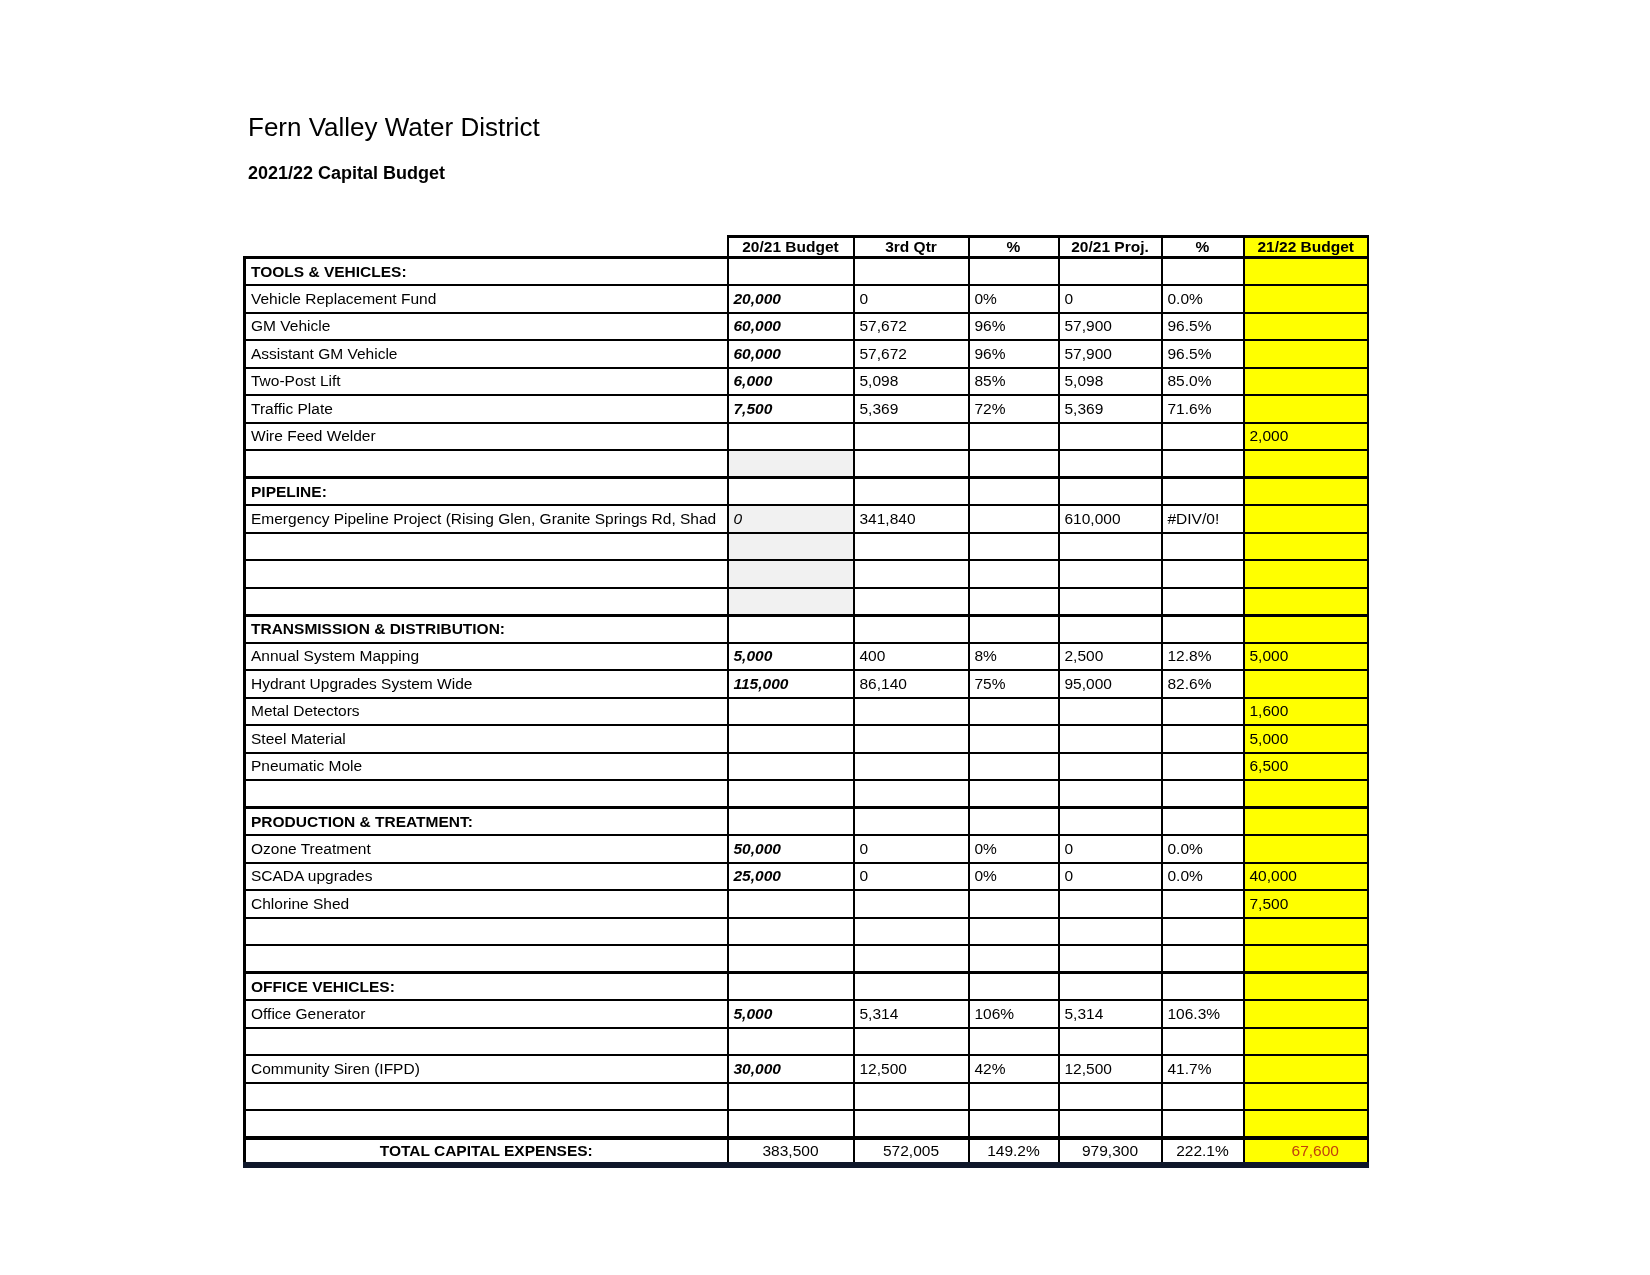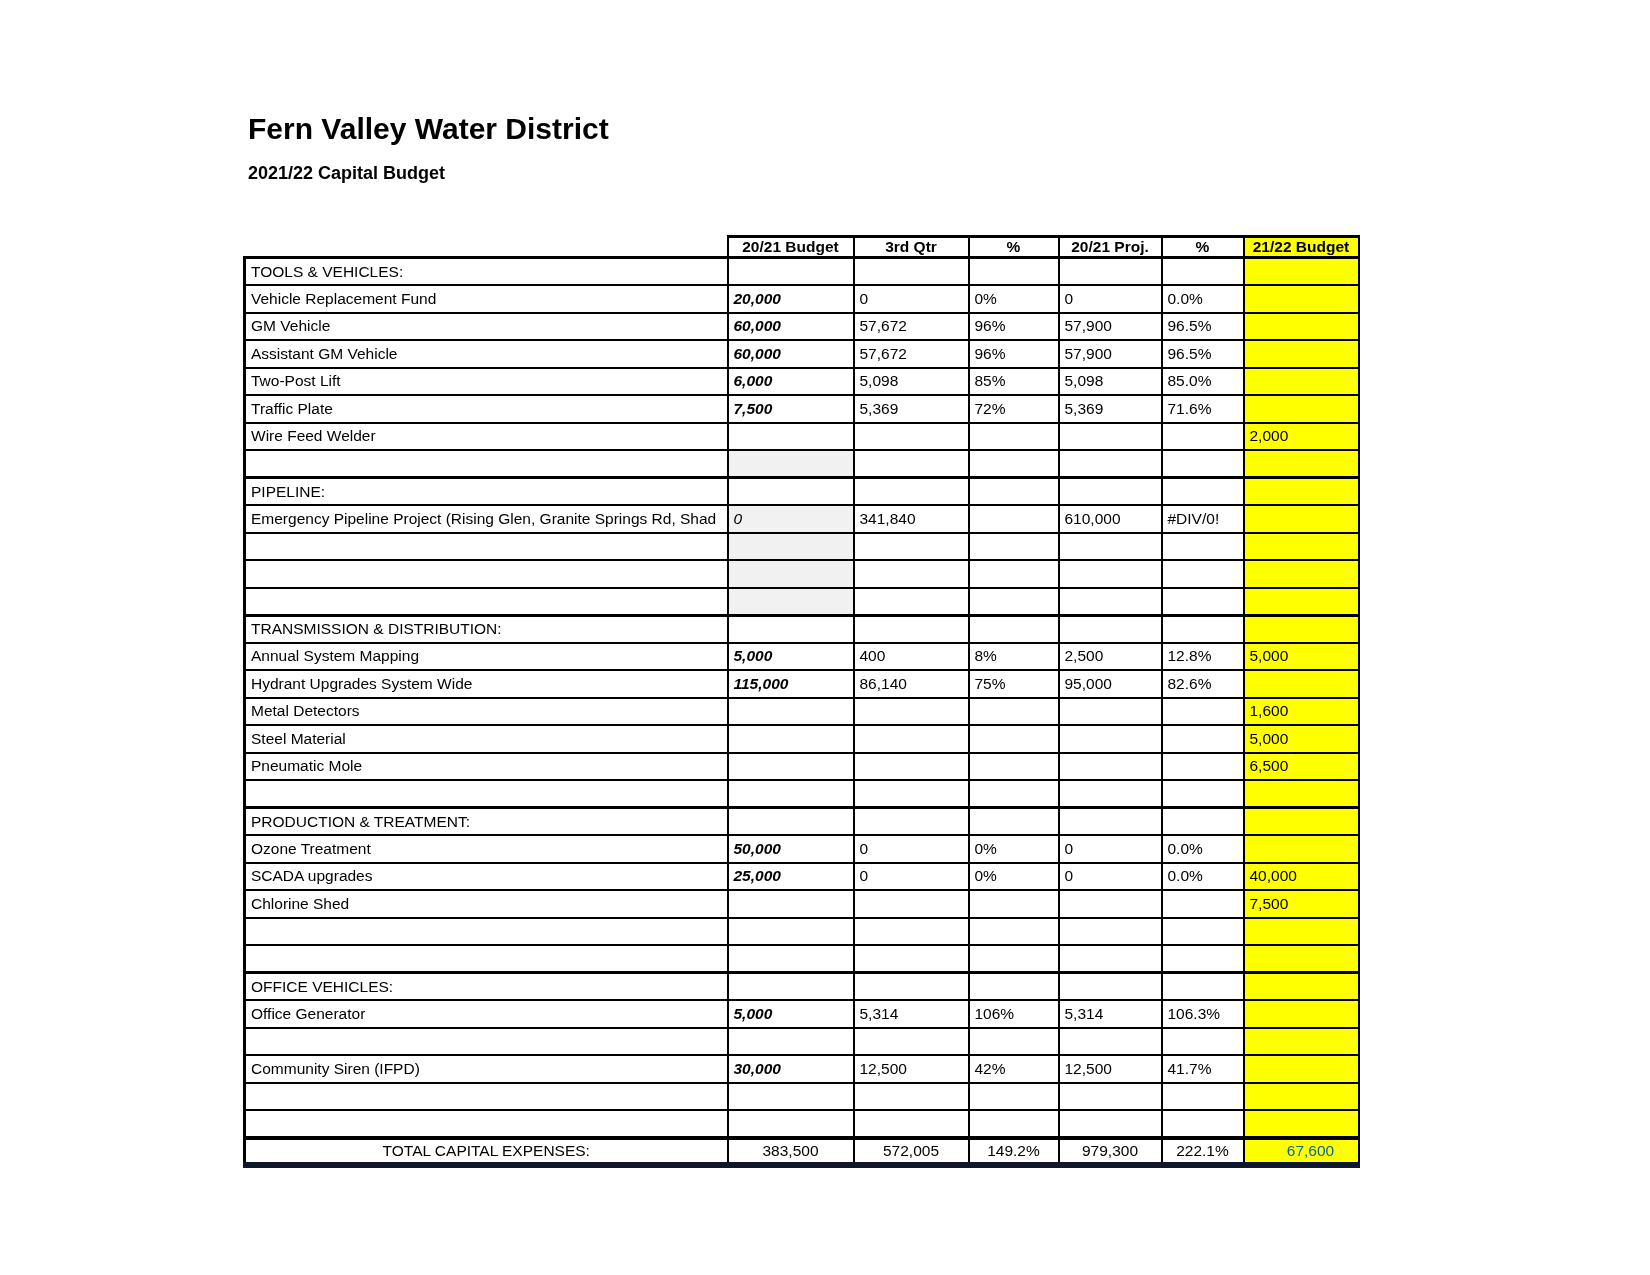--- a/index.html
+++ b/index.html
@@ -13,22 +13,22 @@
     position: relative;
     width: 1650px;
     height: 1275px;
     background: #ffffff;
     overflow: hidden;
   }
   .page-title {
     position: absolute;
     left: 248px;
     top: 112px;
-    font-size: 30px;
-    font-weight: bold;
+    font-size: 26px;
+    font-weight: normal;
     letter-spacing: 0px;
   }
   .page-subtitle {
     position: absolute;
     left: 248px;
     top: 163px;
     font-size: 18px;
     font-weight: bold;
   }
   table.budget {
@@ -54,34 +54,34 @@
     border-top: 3px solid #000000;
     border-bottom: 3px solid #000000;
     font-weight: bold;
     text-align: center;
   }
   table.budget thead th.hdr-label {
     border: none;
     background: #ffffff;
   }
   table.budget thead th.hdr-next {
-    text-align: center;
-    padding: 0 3px;
+    text-align: right;
+    padding: 0 13px;
   }
   td.col-label { padding: 0 4px; }
   tbody td.col-label { border-left: 3px solid #000000; }
   td.num { text-align: right; }
-  tr.section td.col-label, tr.total td.col-label { font-weight: normal; }
+  tr.section td.col-label, tr.total td.col-label { font-weight: bold; }
   tr.item td.col-budget { font-weight: bold; font-style: italic; }
   tr.item td.col-budget.plain { font-weight: normal; }
   .yellow { background: #FFFF00; }
   .shade { background: #F1F1F1; }
   tr.section td { border-top: 3px solid #000000; }
   tr.total td { border-top: 4px solid #000000; border-bottom: 6px solid #0f172a; text-align: center; }
-  tr.total td.col-next_budget { color: #0369a1; padding-left: 24px; }
+  tr.total td.col-next_budget { color: #c2410c; padding-left: 24px; }
 </style>
 </head>
 <body>
 
 <div class="page">
   <div class="page-title">Fern Valley Water District</div>
   <div class="page-subtitle">2021/22 Capital Budget</div>
 
   <table class="budget">
     <colgroup>

